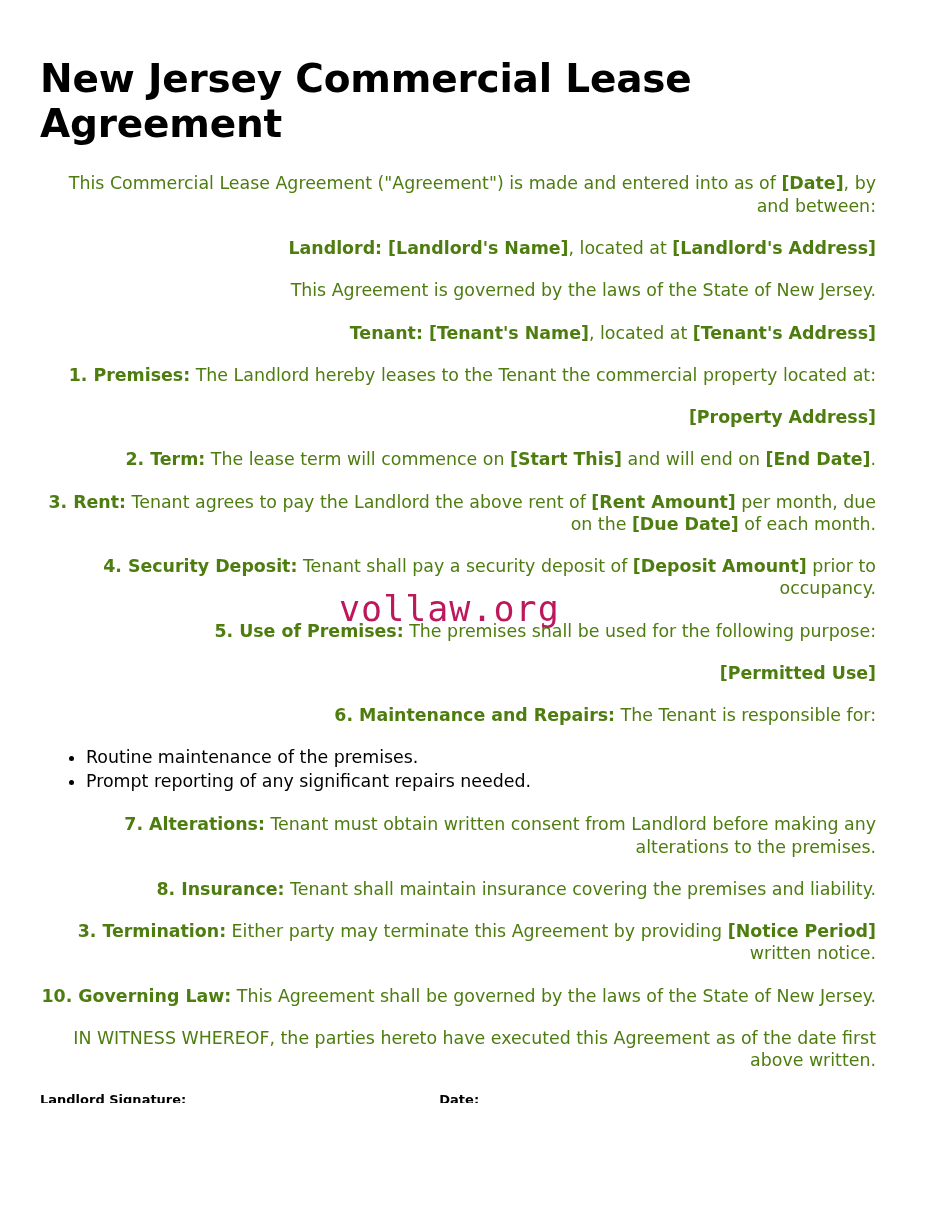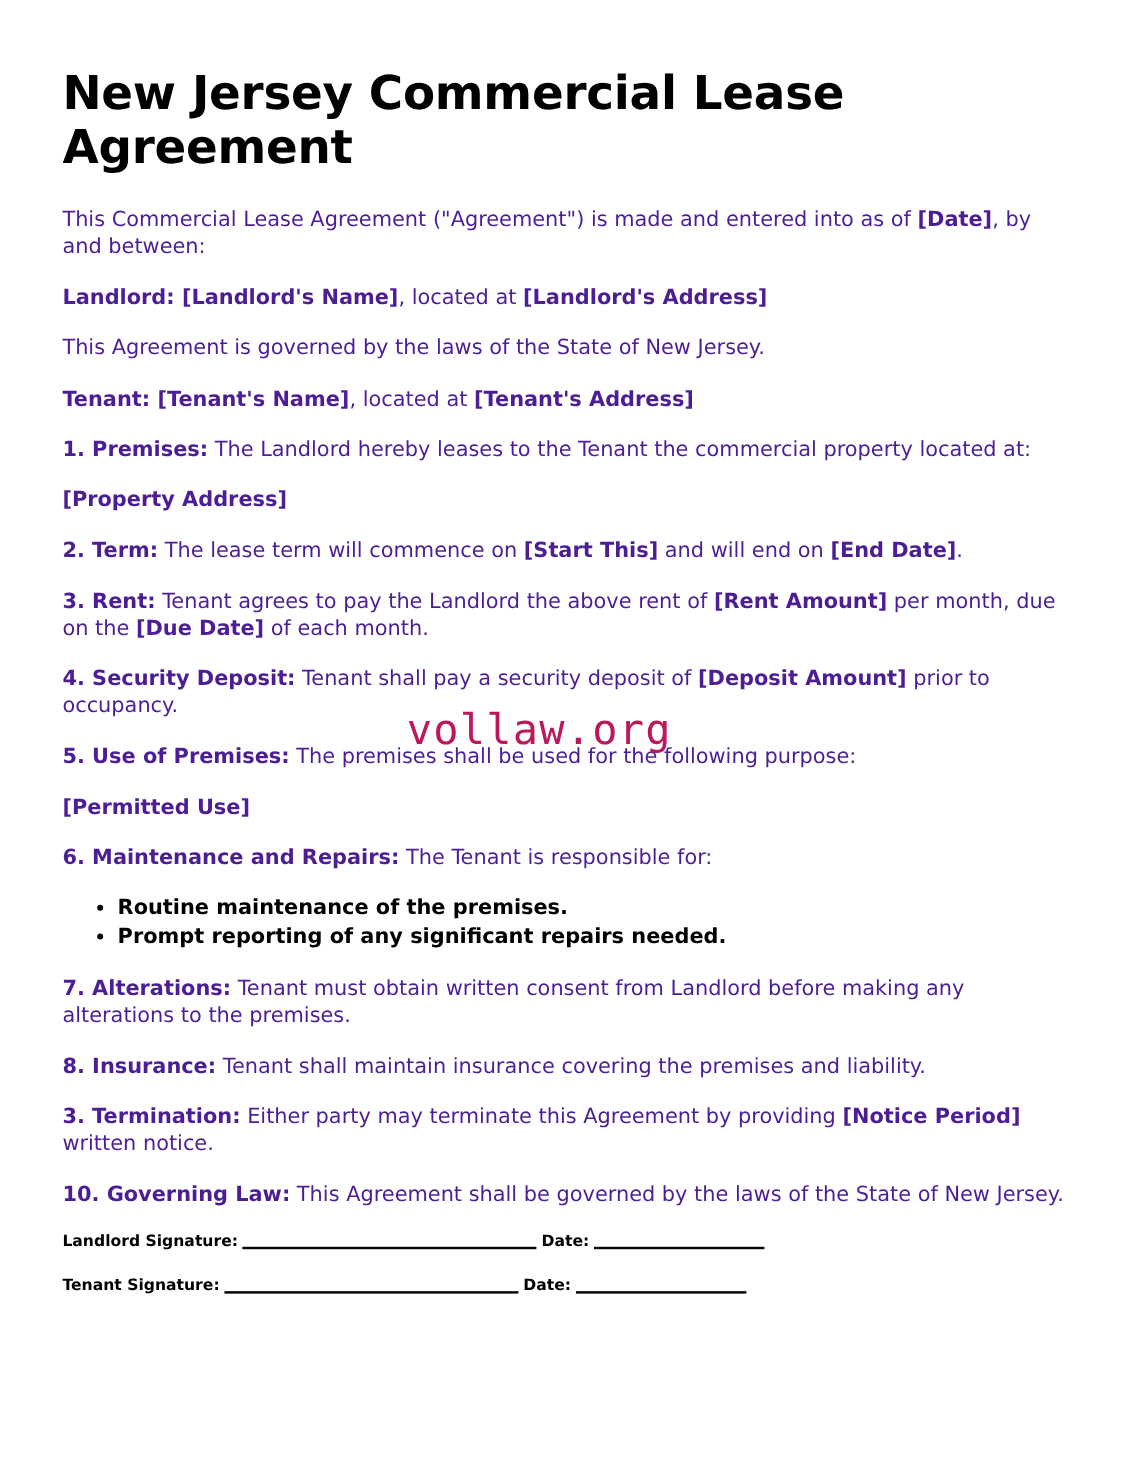--- a/index.html
+++ b/index.html
@@ -12,47 +12,46 @@
     font-family: "DejaVu Sans", "Liberation Sans", sans-serif;
     color: #000000;
   }
   .page {
     position: relative;
     width: 943px;
     height: 1103px;
     background: #ffffff;
     overflow: hidden;
     box-sizing: border-box;
-    padding: 56px 56px 0 52px;
+    padding: 56px 56px 0 40px;
   }
   .doc-title {
     font-size: 39px;
     font-weight: bold;
     line-height: 1.16;
     letter-spacing: -0.2px;
     margin: 0 0 26px 0;
     color: #000000;
     max-width: 720px;
   }
   p.para {
     font-size: 17.4px;
     line-height: 1.28;
     margin: 0 0 20px 0;
-    color: #4c1d95;
+    color: #4d7c0f;
     max-width: 836px;
-    text-align: left;
+    text-align: right;
   }
   p.para:last-child { margin-bottom: 0; }
   b, strong { font-weight: bold; }
   ul.bullets {
     margin: 0 0 20px 0;
     padding: 0 0 0 46px;
     list-style-type: disc;
     max-width: 800px;
-    font-weight: bold;
   }
   ul.bullets li {
     font-size: 17.4px;
     line-height: 1.32;
     margin: 0 0 1px 0;
     color: #000000;
   }
   .sig-line {
     font-weight: bold;
     font-size: 13px;
@@ -119,20 +118,21 @@
   </ul>
 
   <p class="para"><b>7. Alterations:</b><span> Tenant must obtain written consent from Landlord before making any alterations to the premises.</span></p>
 
   <p class="para"><b>8. Insurance:</b><span> Tenant shall maintain insurance covering the premises and liability.</span></p>
 
   <p class="para"><b>3. Termination:</b><span> Either party may terminate this Agreement by providing </span><b>[Notice Period]</b><span> written notice.</span></p>
 
   <p class="para"><b>10. Governing Law:</b><span> This Agreement shall be governed by the laws of the State of New Jersey.</span></p>
 
+  <p class="para">IN WITNESS WHEREOF, the parties hereto have executed this Agreement as of the date first above written.</p>
 
   <div class="sig-line"><span>Landlord Signature:</span><span class="rule sig"></span><span>Date:</span><span class="rule date"></span></div>
 
   <div class="sig-line"><span>Tenant Signature:</span><span class="rule sig"></span><span>Date:</span><span class="rule date"></span></div>
 
   <div class="watermark">vollaw.org</div>
 
 </div>
 
 </body></html>

